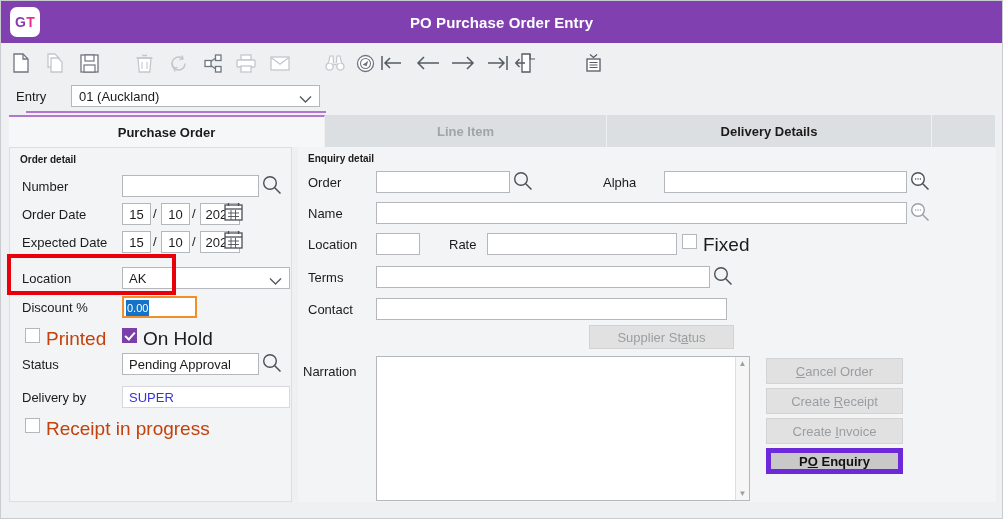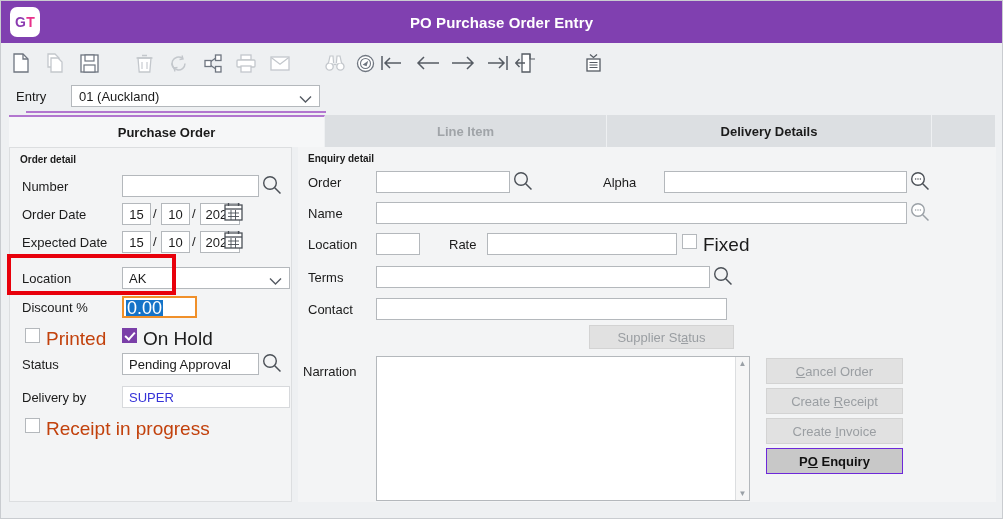--- a/index.html
+++ b/index.html
@@ -177,21 +177,21 @@
   .chklabel.blue { color: #c2410c; }
 
   .btn {
     position: absolute;
     background: #e1e1e1; border: 1px solid #d3d3d3;
     box-sizing: border-box;
     display: flex; align-items: center; justify-content: center;
     font-size: 13px; color: #9a9ea2;
   }
   .btn.enabled {
-    background: #c8c8c8; border: 1px solid #6d28d9;
+    background: #c8c8c8; border: 5px solid #6d28d9;
     color: #111111; font-weight: bold;
   }
   .btn u { text-decoration: underline; }
 
   .textarea {
     position: absolute;
     background: #ffffff; border: 1px solid #b4b8bc;
     box-sizing: border-box;
   }
   .ta-scroll {
@@ -216,21 +216,21 @@
     border: 4px solid #e8000b;
     box-sizing: border-box;
     pointer-events: none;
     z-index: 50;
   }
 
   
   .sel {
     position: absolute; left: 2px; top: 2px;
     background: #1473c8; color: #ffffff;
-    font-size: 18px; padding: 0 1px; line-height: 16px;
+    font-size: 11px; padding: 0 1px; line-height: 16px;
   }
   .focusbox { border: 2px solid #f0902a !important; }
 </style>
 </head>
 <body>
 
 <div id="app">
 
   <div class="titlebar">
     <div class="logo">

